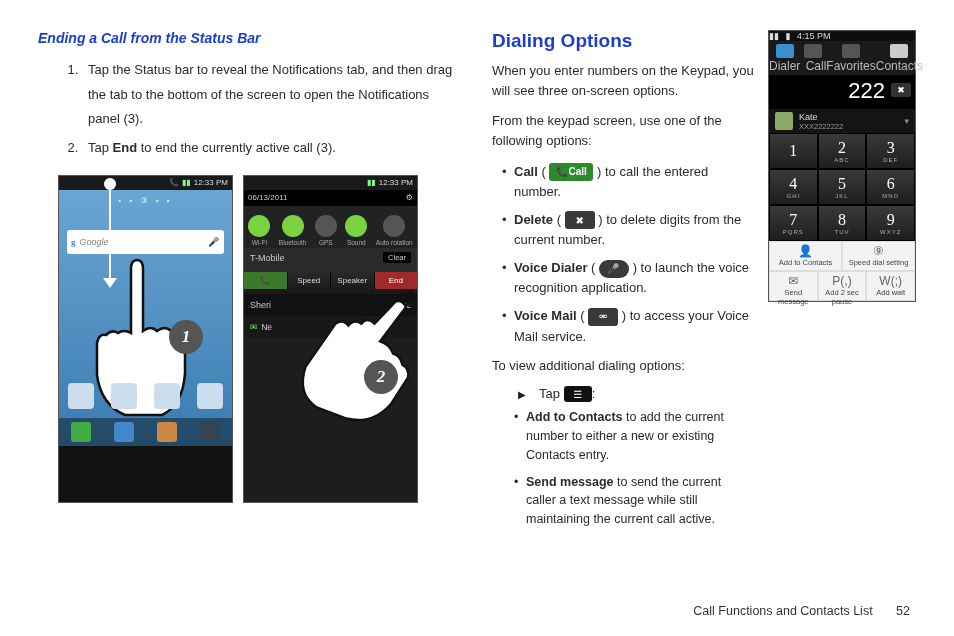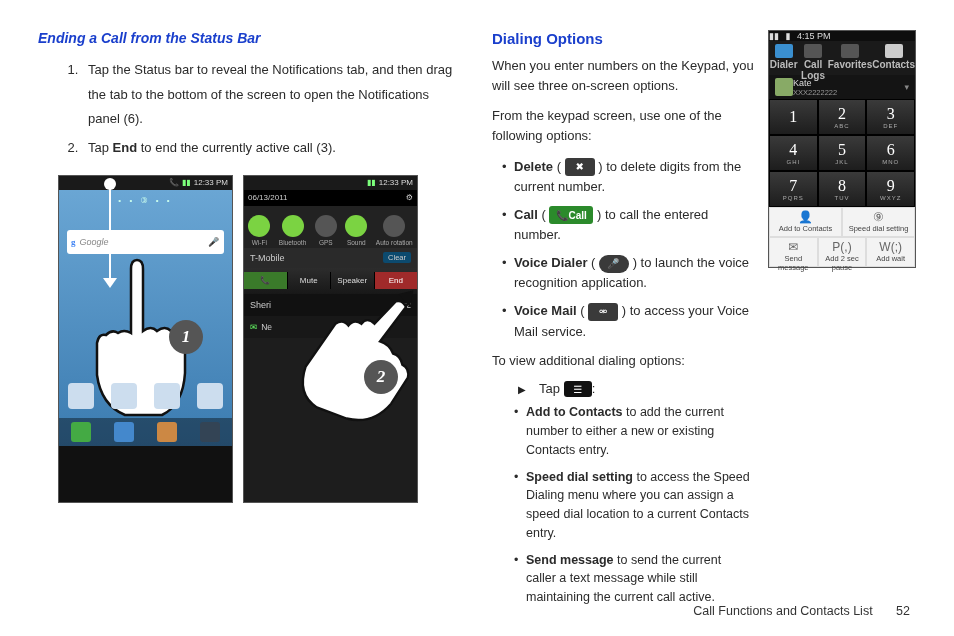--- a/index.html
+++ b/index.html
@@ -11,21 +11,21 @@
     height: 636px;
     padding: 30px 38px 0 38px;
     position: relative;
     background: #fff;
   }
   .columns { display: flex; gap: 30px; }
   .col { flex: 1; }
   .col-right { display: flex; gap: 14px; }
   .col-right-text { flex: 1; }
   h3.section-a { color: #1a3fcc; font-style: italic; font-weight: bold; font-size: 14px; margin-bottom: 12px; }
-  h3.section-b { color: #1a3fcc; font-weight: bold; font-size: 15px; }
+  h3.section-b { color: #1a3fcc; font-weight: bold; font-size: 19px; }
   ol.steps { list-style: decimal; padding-left: 44px; line-height: 1.9; }
   ol.steps li { padding-left: 6px; margin-bottom: 4px; }
   .b { font-weight: bold; }
   p.para { line-height: 1.55; margin-bottom: 10px; margin-top: 9px; }
   ul.bul { list-style: none; padding-left: 10px; line-height: 1.55; }
   ul.bul > li { margin-bottom: 8px; position: relative; padding-left: 12px; }
   ul.bul > li::before { content: "•"; position: absolute; left: 0; }
   ul.sub { list-style: none; padding-left: 22px; line-height: 1.5; margin-top: 6px; }
   ul.sub > li { margin-bottom: 8px; position: relative; padding-left: 12px; font-size: 12.5px; }
   ul.sub > li::before { content: "•"; position: absolute; left: 0; }
@@ -70,54 +70,54 @@
   .toggles .ti { width:22px; height:22px; border-radius:11px; margin:0 auto 2px; }
   .on { background:#7bd342; } .off { background:#555; }
   .rowbar { height:20px; background:#2a2a2a; display:flex; justify-content:space-between; align-items:center; padding:0 6px; font-size:9px; }
   .callrow { height:26px; background:linear-gradient(#2c2c2c,#181818); display:flex; align-items:center; }
   .callrow .cbtn { flex:1; text-align:center; font-size:8px; color:#ddd; border-right:1px solid #000; padding:4px 0;}
   .callrow .cbtn.green { background:#3a7a2a; color:#fff;}
   .callrow .cbtn.red { background:#a02a2a; color:#fff; border-right:none;}
   .name { height:22px; display:flex; justify-content:space-between; align-items:center; padding:0 6px; font-size:9px; background:#111;}
   .notif { height:18px; background:#000; padding:0 6px; font-size:9px; display:flex; align-items:center;}
   .nrow { height:22px; display:flex; align-items:center; padding:0 6px; font-size:8.5px; background:#181818;}
-  .clearbtn{ background:#0c4a6e; border-radius:2px; padding:1px 5px; font-size:7.5px;}
+  .clearbtn{ background:#000000; border-radius:2px; padding:1px 5px; font-size:7.5px;}
   .hand2 { position:absolute; top:95px; left:45px; width:130px; height:150px; }
 
   
   .dialer { width:148px; border:1px solid #555; background:#0e0e0e; color:#ddd; font-size:9px; }
   .dialer .statusbar{ justify-content:flex-end; }
   .dtabs { display:flex; height:34px; background:#1a1a1a; }
-  .dtabs .dt { flex:1; text-align:center; font-size:10px; color:#bbb; padding-top:3px;font-weight:bold; }
+  .dtabs .dt { flex:1; text-align:right; font-size:12px; color:#bbb; padding-top:3px; }
   .dtabs .dt .dti{ width:18px; height:14px; margin:0 auto 1px; background:#2a6fa8; border-radius:2px;}
   .dtabs .dt.sel .dti{ background:#3a8fd0; }
   .dnum { height:34px; background:#000; color:#fff; text-align:right; font-size:22px; padding:3px 30px 0 0; position:relative;}
   .dnum .xb { position:absolute; right:4px; top:8px; width:20px; height:14px; background:#333; border-radius:2px; text-align:center; line-height:14px; font-size:9px;}
-  .krow { height:24px; background:#141414; display:flex; align-items:center; padding:0 6px; }
+  .krow { height:24px; background:#141414; display:flex; align-items:center; padding:0 6px; gap:6px;}
   .krow .ava{ width:18px; height:18px; background:#8a6; border-radius:2px;}
   .krow .kn { font-size:9px; }
   .krow .ks { font-size:7.5px; color:#999; }
   .pad { display:grid; grid-template-columns:repeat(3,1fr); }
   .pad .pk { height:36px; border:1px solid #000; background:linear-gradient(#3a3a3a,#1d1d1d); display:flex; flex-direction:column; align-items:center; justify-content:center; }
   .pad .pk .d{ font-size:16px; color:#fff; font-family:Georgia,serif;}
   .pad .pk .l{ font-size:6px; color:#aaa; letter-spacing:1px;}
   .menubar { display:grid; grid-template-columns:repeat(2,1fr); background:#f3f3f3; color:#444;}
   .menubar .mb, .menubar2 .mb { height:30px; text-align:center; font-size:7.5px; border:1px solid #ddd; padding-top:2px;}
   .menubar .mb .mi, .menubar2 .mb .mi { font-size:12px; display:block; color:#666;}
   .menubar2 { display:grid; grid-template-columns:repeat(3,1fr); background:#f3f3f3; color:#444;}
 </style>
 </head>
 <body>
 
 <div class="columns">
 
   <div class="col">
     <h3 class="section-a">Ending a Call from the Status Bar</h3>
     <ol class="steps">
-      <li>Tap the Status bar to reveal the Notifications tab, and then drag the tab to the bottom of the screen to open the Notifications panel (6).</li>
+      <li>Tap the Status bar to reveal the Notifications tab, and then drag the tab to the bottom of the screen to open the Notifications panel (3).</li>
       <li>
         <span>Tap </span><span class="b">End</span><span> to end the currently active call (3).</span>
       </li>
     </ol>
 
     <div class="shots">
 
       <div class="phone">
         <div class="statusbar">
           <span>📞</span>
@@ -167,21 +167,21 @@
             <div class="t"><div class="ti off"></div><span>GPS</span></div>
             <div class="t"><div class="ti on"></div><span>Sound</span></div>
             <div class="t"><div class="ti off"></div><span>Auto rotation</span></div>
           </div>
           <div class="rowbar">
             <span>T-Mobile</span>
             <span class="clearbtn">Clear</span>
           </div>
           <div class="callrow">
             <div class="cbtn green">📞</div>
-            <div class="cbtn">Mute</div>
+            <div class="cbtn">Speed</div>
             <div class="cbtn">Speaker</div>
             <div class="cbtn red">End</div>
           </div>
           <div class="name">
             <span>Sheri</span>
             <span>00:2</span>
           </div>
           <div class="nrow">
             <span style="color:#6f6; margin-right:4px;">✉</span>
             <span>Ne</span>
@@ -196,56 +196,59 @@
     </div>
   </div>
 
   <div class="col col-right">
     <div class="col-right-text">
       <h3 class="section-b">Dialing Options</h3>
       <p class="para">When you enter numbers on the Keypad, you will see three on-screen options.</p>
       <p class="para">From the keypad screen, use one of the following options:</p>
       <ul class="bul">
         <li>
-          <span class="b">Delete</span> ( <span class="inline-icon del-btn">✖</span> )<span> to delete digits from the current number.</span>
+          <span class="b">Call</span> ( <span class="inline-icon call-btn">📞 <span>Call</span></span> )<span> to call the entered number.</span>
         </li>
         <li>
-          <span class="b">Call</span> ( <span class="inline-icon call-btn">📞 <span>Call</span></span> )<span> to call the entered number.</span>
+          <span class="b">Delete</span> ( <span class="inline-icon del-btn">✖</span> )<span> to delete digits from the current number.</span>
         </li>
         <li>
           <span class="b">Voice Dialer</span> ( <span class="inline-icon mic-btn">🎤</span> )<span> to launch the voice recognition application.</span>
         </li>
         <li>
           <span class="b">Voice Mail</span> ( <span class="inline-icon vm-btn">⚮</span> )<span> to access your Voice Mail service.</span>
         </li>
       </ul>
       <p class="para">To view additional dialing options:</p>
       <p class="arrow-line">
         <span>Tap </span><span class="inline-icon menu-btn">☰</span>:
       </p>
       <ul class="sub">
         <li><span class="b">Add to Contacts</span><span> to add the current number to either a new or existing Contacts entry.</span></li>
-        <li><span class="b">Speed dial setting</span><span> to access the Speed Dialing menu where you can assign a speed dial location to a current Contacts entry.</span></li>
         <li><span class="b">Send message</span><span> to send the current caller a text message while still maintaining the current call active.</span></li>
       </ul>
     </div>
 
     <div>
       <div class="dialer">
         <div class="statusbar">
           <span>▮▮</span>
           <span style="margin-left:4px;">▮</span>
           <span style="margin-left:4px;">4:15 PM</span>
         </div>
         <div class="dtabs">
           <div class="dt sel"><div class="dti"></div><span>Dialer</span></div>
           <div class="dt"><div class="dti" style="background:#555;"></div><span>Call Logs</span></div>
           <div class="dt"><div class="dti" style="background:#555;"></div><span>Favorites</span></div>
           <div class="dt"><div class="dti" style="background:#ccc;"></div><span>Contacts</span></div>
         </div>
+        <div class="dnum">
+          <span>222</span>
+          <span class="xb">✖</span>
+        </div>
         <div class="krow">
           <div class="ava"></div>
           <div>
             <div class="kn">Kate</div>
             <div class="ks">XXX2222222</div>
           </div>
           <span style="margin-left:auto; color:#888;">▾</span>
         </div>
         <div class="pad" id="dpad">
             <div class="pk">

